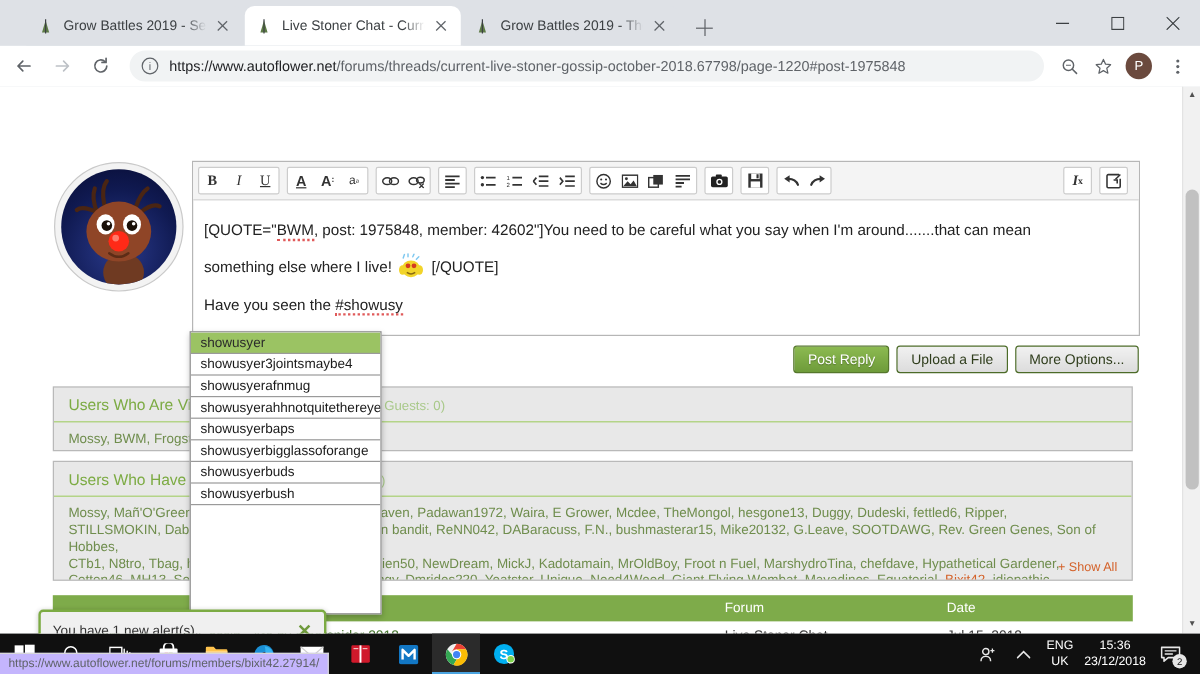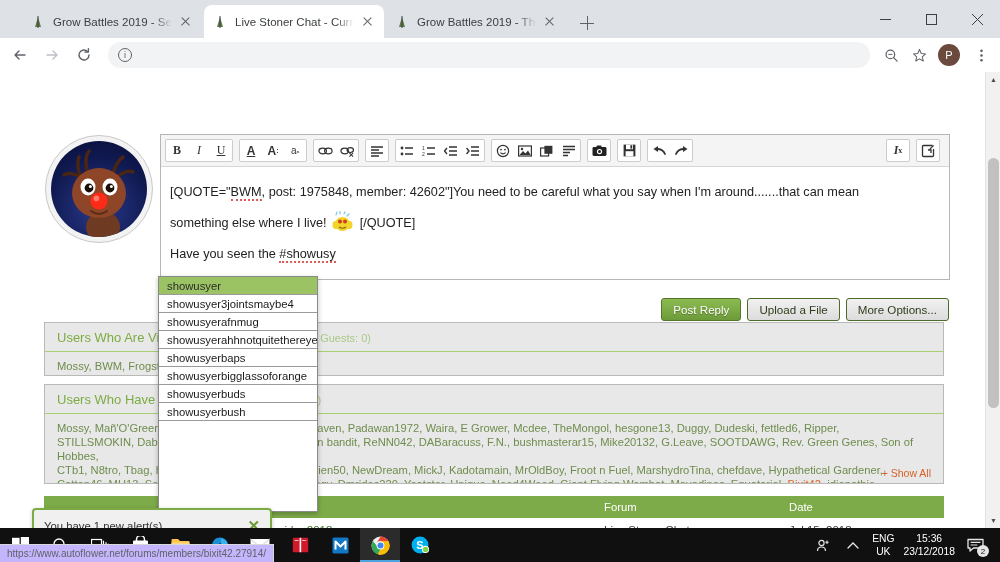--- a/index.html
+++ b/index.html
@@ -89,21 +89,21 @@
 
   
   .acbox { position: absolute; left: 158px; top: 204px; width: 160px; height: 236px;
            background: #fff; border: 1px solid #8a8a8a; overflow: hidden; z-index: 40;
            box-shadow: 0 2px 5px rgba(0,0,0,.25); }
   .acitem { height: 18px; padding: 6px 8px; display: flex; align-items: center;
             font-size: 11.3px; color: #1a1a1a; border-bottom: 1px solid #9a9a9a; }
   .acitem.sel { background: #9bc363; color: #2b2b2b; }
 
   
-  .btnrow { position: absolute; right: 36px; top: 226px; display: flex; gap: 6px; z-index: 5; }
+  .btnrow { position: absolute; right: 36px; top: 216px; display: flex; gap: 6px; z-index: 5; }
   .gbtn { height: 23px; padding: 0 11px; font-size: 11.6px; border: 1px solid #4c6b28;
           border-radius: 3px; display: flex; align-items: center; color: #2f3d1c;
           background: linear-gradient(#f1f1f1,#dcdcdc); }
   .gbtn.primary { color: #fff; background: linear-gradient(#8cba51,#6e9b3a); border-color: #55772c;
                   text-shadow: 0 1px 1px rgba(0,0,0,.3); }
 
   
   .panel { position: absolute; left: 44px; width: 900px; background: #e8e8e8;
            border: 1px solid #b9b9b9; }
   .panel .ptitle { font-size: 13px; color: #7cab43; padding: 7px 12px 6px;
@@ -231,20 +231,21 @@
     </div>
     <div class="navbtn">
       <svg width="16" height="16" viewBox="0 0 16 16">
           <path d="M13 8 A5 5 0 1 1 11.5 4.4" fill="none" stroke="#5f6368" stroke-width="1.4" stroke-linecap="round"></path>
           <path d="M12.4 1.6 L12.4 5 L9 5" fill="none" stroke="#5f6368" stroke-width="1.4" stroke-linecap="round" stroke-linejoin="round"></path>
         </svg>
     </div>
 
     <div class="omnibox">
       <span class="infoico">i</span>
+      <span class="urlwrap"><span class="dom">https://www.autoflower.net</span><span>/forums/threads/current-live-stoner-gossip-october-2018.67798/page-1220#post-1975848</span></span>
     </div>
 
     <div class="tbico">
       <svg width="15" height="15" viewBox="0 0 16 16">
           <circle cx="6.8" cy="6.8" r="4.6" fill="none" stroke="#5f6368" stroke-width="1.3"></circle>
           <path d="M10.3 10.3 L14 14" stroke="#5f6368" stroke-width="1.4" stroke-linecap="round"></path>
           <path d="M4.6 6.8 H9" stroke="#5f6368" stroke-width="1.1"></path>
         </svg>
     </div>
     <div class="tbico">

